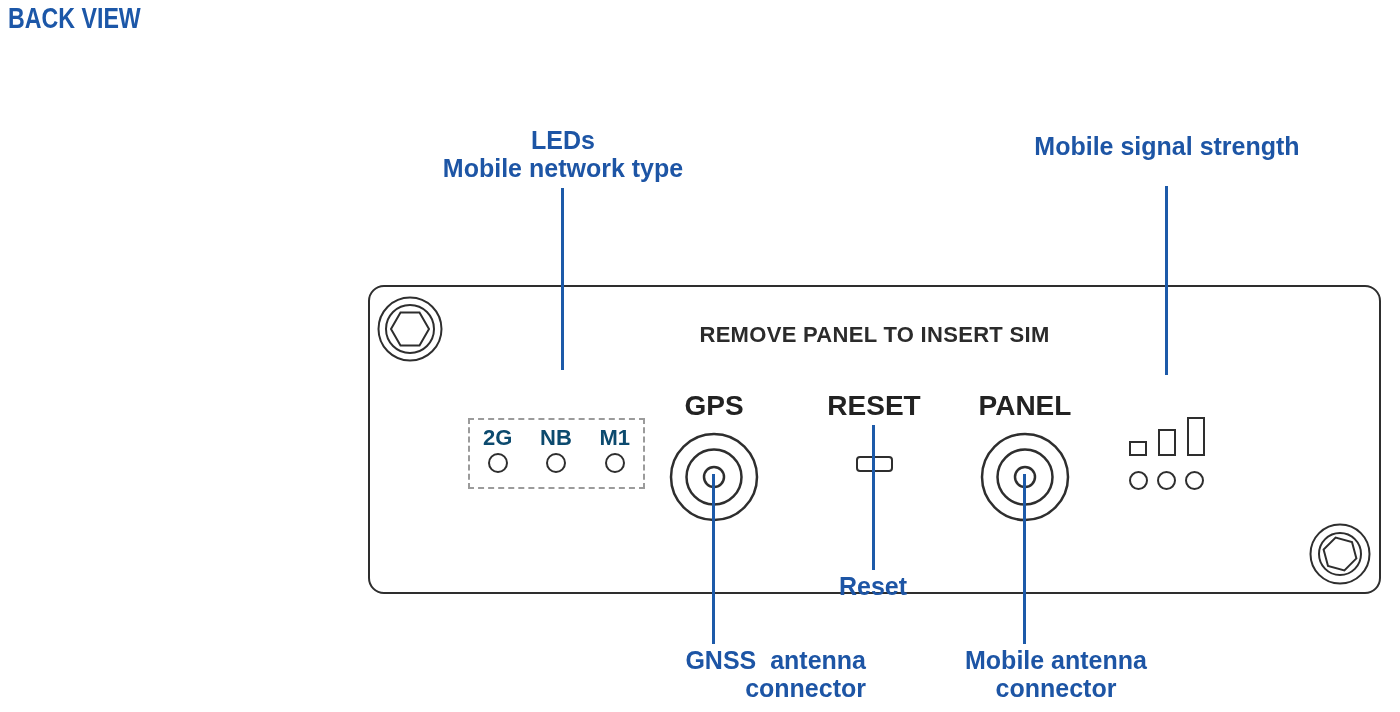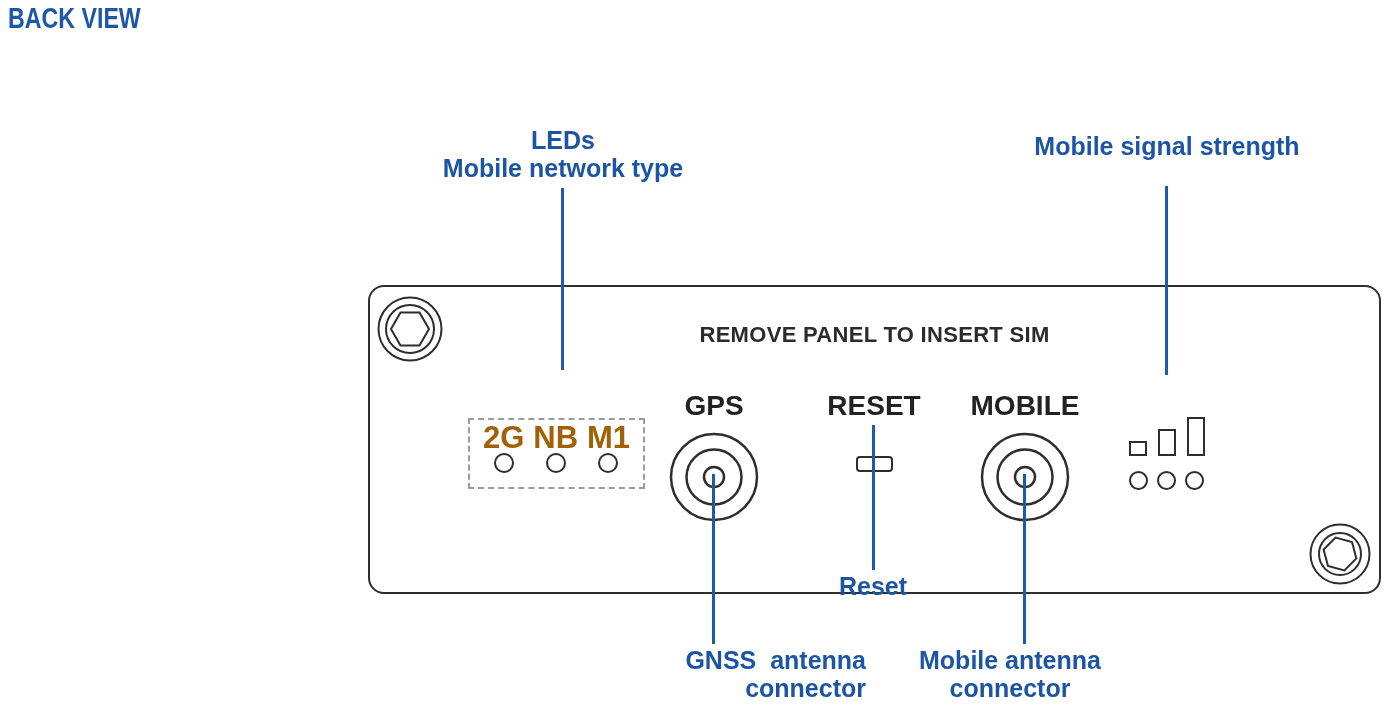--- a/index.html
+++ b/index.html
@@ -31,21 +31,21 @@
     position:absolute;top:103px;width:120px;text-align:center;
     font-size:28px;font-weight:700;color:#222;white-space:pre;
   }
   .svgshape{position:absolute;}
   .led-box{
     position:absolute;left:98px;top:131px;width:177px;height:71px;
     border:2px dashed #9b9b9b;display:flex;justify-content:space-between;
     padding:5px 13px 0 13px;
   }
   .led-col{display:flex;flex-direction:column;align-items:center;}
-  .led-col .lbl{font-size:31px;font-weight:700;color:#a16207;line-height:26px;white-space:pre;}
+  .led-col .lbl{font-size:22px;font-weight:700;color:#0c4a6e;line-height:26px;white-space:pre;}
   .led-col .dot{
     width:20px;height:20px;border:2.5px solid #2e2e2e;border-radius:50%;
     margin-top:2px;background:#fff;
   }
   .reset-btn{
     position:absolute;left:486px;top:169px;width:37px;height:16px;
     border:2.5px solid #2e2e2e;border-radius:4px;background:#fff;
   }
   .bar{position:absolute;border:2.5px solid #2e2e2e;background:#fff;}
   .sig-dot{
@@ -79,21 +79,21 @@
     <svg class="svgshape" style="left:937px;top:234px;" width="66" height="66">
       <circle cx="33" cy="33" r="29.5" fill="none" stroke="#2e2e2e" stroke-width="2"></circle>
       <circle cx="33" cy="33" r="21" fill="none" stroke="#2e2e2e" stroke-width="2"></circle>
       <polygon points="49.4,37.4 37.4,49.4 21,45 16.6,28.6 28.6,16.6 45,21" fill="none" stroke="#2e2e2e" stroke-width="2"></polygon>
     </svg>
 
     <div class="sim-notice">REMOVE PANEL TO INSERT SIM</div>
 
     <div class="port-label" style="left:284px;">GPS</div>
     <div class="port-label" style="left:444px;">RESET</div>
-    <div class="port-label" style="left:595px;">MOBILE</div>
+    <div class="port-label" style="left:595px;">PANEL</div>
 
     <div class="led-box">
       <div class="led-col">
         <div class="lbl">2G</div>
         <div class="dot"></div>
       </div>
       <div class="led-col">
         <div class="lbl">NB</div>
         <div class="dot"></div>
       </div>
@@ -132,18 +132,18 @@
   <div class="lead" style="left:872px;top:425px;height:145px;"></div>
   <div class="lead" style="left:1023px;top:474px;height:170px;"></div>
 
   <div class="callout" style="left:773px;top:572px;width:200px;">
     <div>Reset</div>
   </div>
   <div class="callout" style="left:566px;top:646px;width:300px;text-align:right;">
     <div>GNSS  antenna</div>
     <div>connector</div>
   </div>
-  <div class="callout" style="left:860px;top:646px;width:300px;">
+  <div class="callout" style="left:906px;top:646px;width:300px;">
     <div>Mobile antenna</div>
     <div>connector</div>
   </div>
 
 </div>
 
 </body></html>

